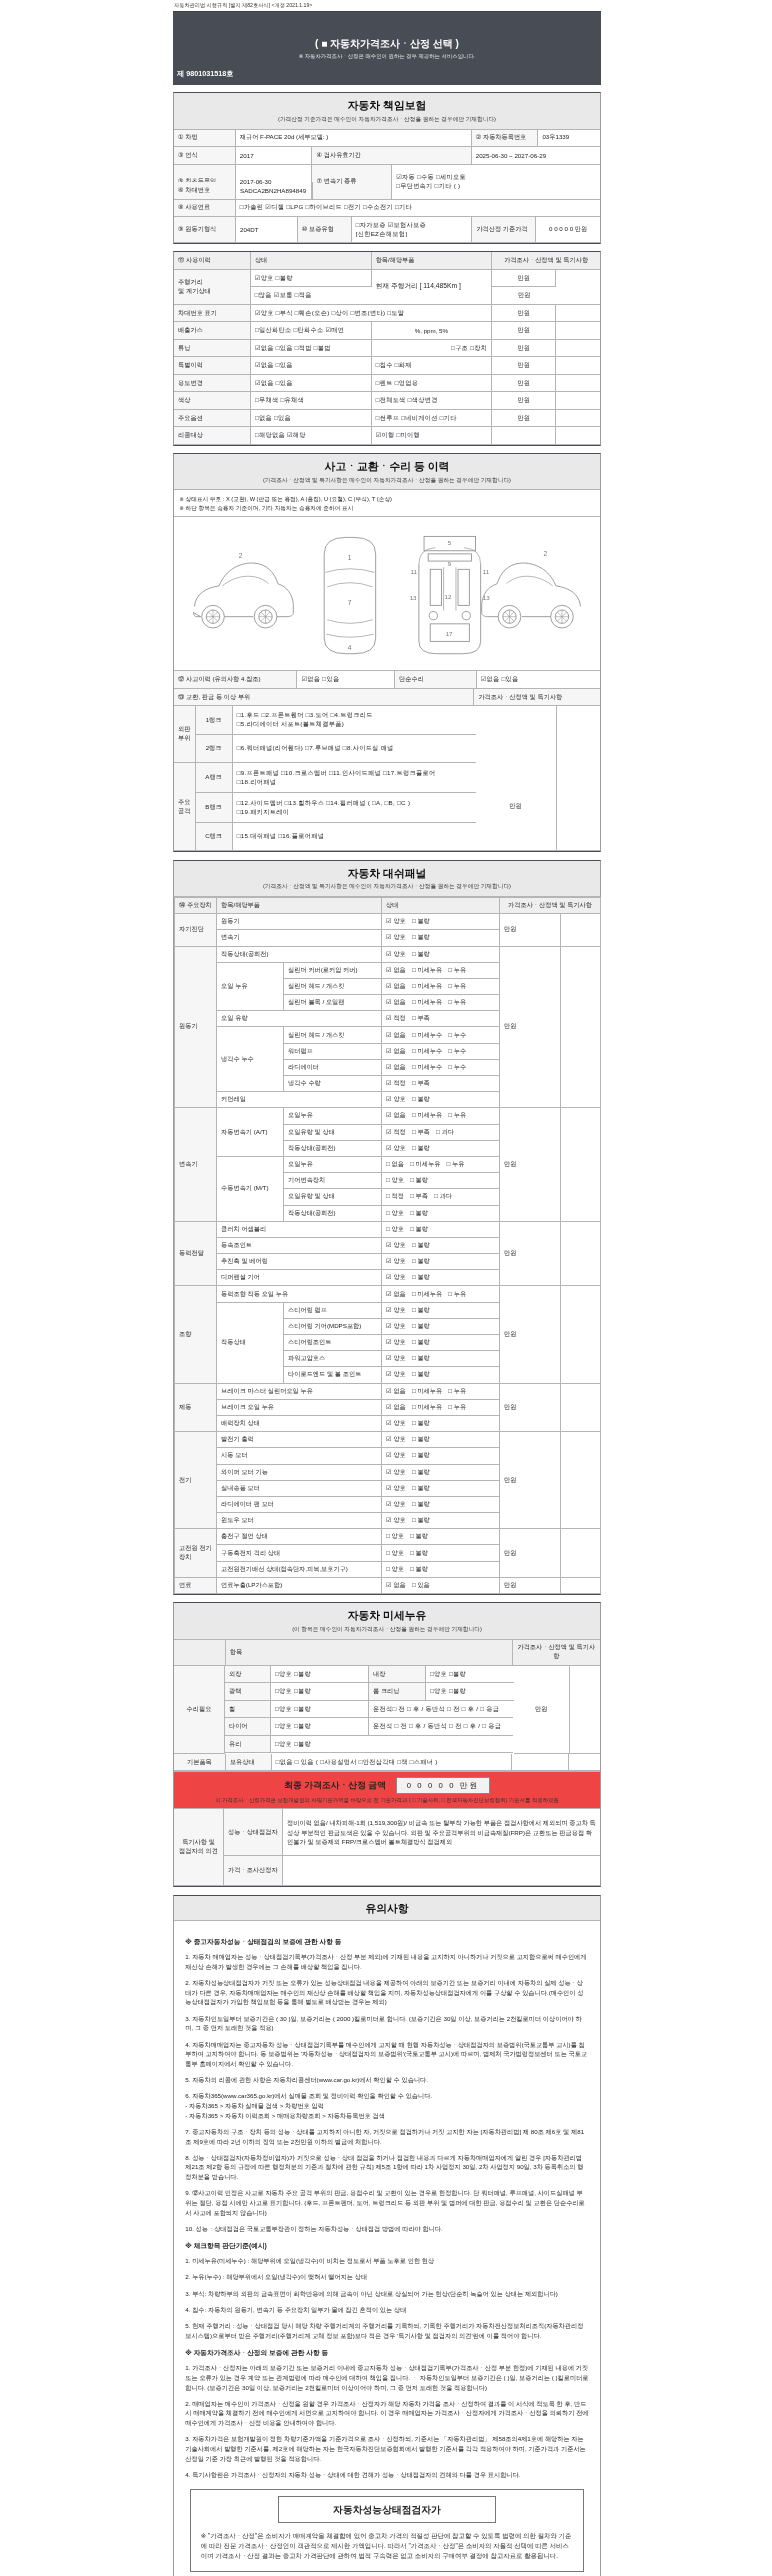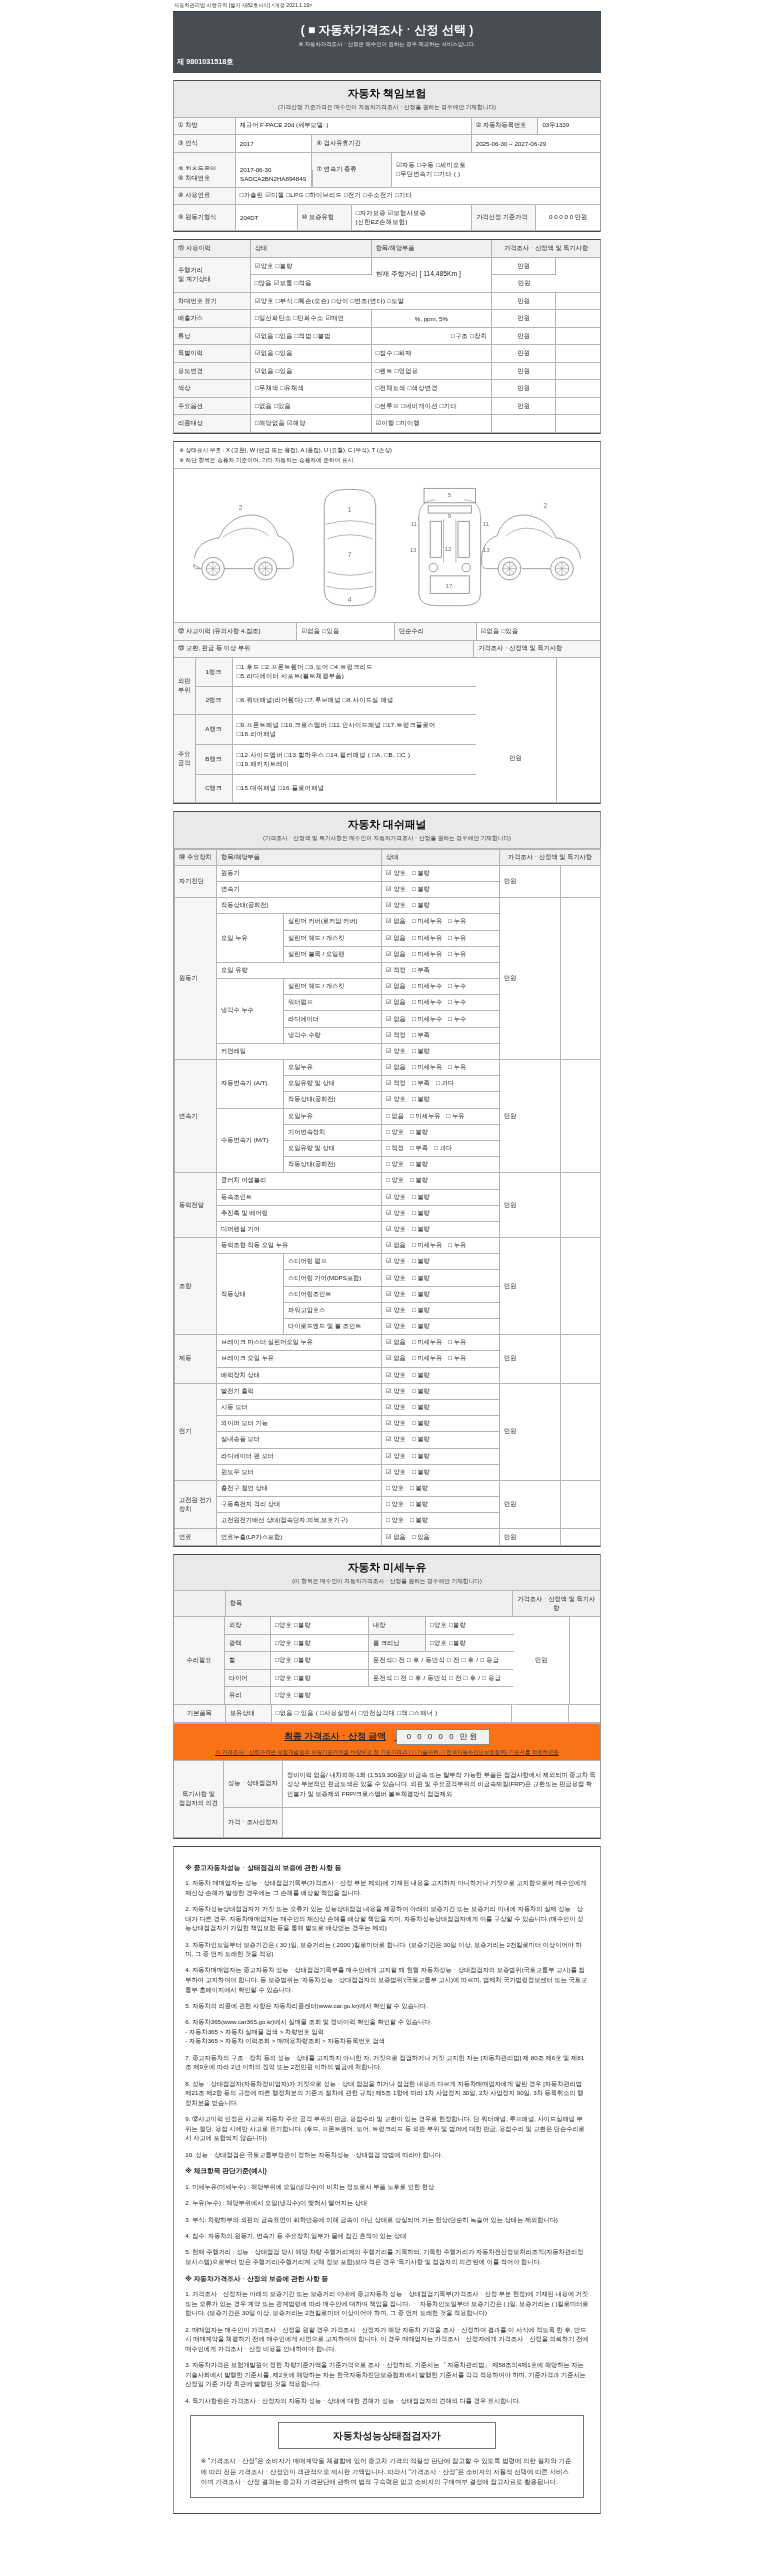--- a/index.html
+++ b/index.html
@@ -2,21 +2,21 @@
 <html style="font-size:8.2px"><head>
 <meta charset="utf-8">
 <style>
   html,body{margin:0;padding:0;background:#fff;}
   body{width:773px;font-family:"Liberation Sans","DejaVu Sans",sans-serif;color:#222;}
   .page{position:relative;width:773px;min-height:2576px;background:#fff;}
   .doc{position:absolute;left:173px;top:0;width:428px;}
   .formnote{font-size:5.2px;color:#333;padding:1.5px 1px 2.1px;border-bottom:1px solid #3c4148;}
   .titlebar{background:#474c55;color:#fff;text-align:center;padding:10.3px 5.2px 3.1px;}
   .titlebar h1{margin:0;font-size:15.5px;letter-spacing:1.5px;font-weight:bold;}
-  .titlebar .sub{font-size:12px;margin-top:0;font-weight:bold;}
+  .titlebar .sub{font-size:10px;margin-top:15px;font-weight:bold;}
   .titlebar .note{font-size:5.4px;color:#e3e3e3;margin-top:2.6px;}
   .docno{background:#474c55;color:#fff;font-weight:bold;font-size:7.2px;text-align:left;padding:5.2px 4.1px 6.2px;}
   .block{border:0.5px solid #9a9a9a;border-top:1.5px solid #474c55;border-bottom:1.5px solid #474c55;margin-top:7.2px;background:#fff;}
   .sechead{background:#e9e9e9;text-align:center;padding:6.2px 3.1px 4.6px;border-bottom:0.5px solid #b5b5b5;}
   .sechead h2{margin:0;font-size:10.8px;font-weight:bold;color:#111;}
   .sechead .ssub{font-size:5.7px;color:#333;margin-top:2.6px;}
   
   .frow{display:flex;align-items:stretch;}
   .fc{border-right:0.5px solid #b5b5b5;border-bottom:0.5px solid #b5b5b5;padding:3.6px 4.1px;box-sizing:border-box;font-size:6.2px;display:flex;align-items:center;min-height:17.5px;}
   .fc:last-child{border-right:none;}
@@ -25,21 +25,21 @@
   .ctr{justify-content:center;text-align:center;}
   .pre{white-space:pre-line;}
   .vert{writing-mode:initial;justify-content:center;text-align:center;word-break:keep-all;}
   .cbs{letter-spacing:0.3px;}
   table.grid{width:100%;border-collapse:collapse;table-layout:fixed;font-size:6.2px;}
   table.grid td,table.grid th{border:0.5px solid #b5b5b5;padding:3.1px 4.1px;text-align:left;vertical-align:middle;font-weight:normal;}
   table.grid th{background:#efefef;}
   .gname{ text-align:center;}
   .pricecell{text-align:center;}
   .opt{margin-right:6.2px;white-space:nowrap;}
-  .finalbar{background:#f97316;border-top:0.5px solid #b5b5b5;padding:5.2px 4.1px 4.1px;text-align:center;text-decoration:underline;}
+  .finalbar{background:#ef4444;border-top:0.5px solid #b5b5b5;padding:5.2px 4.1px 4.1px;text-align:center;}
   .finalbar .big{font-size:8.8px;font-weight:bold;margin-right:8.2px;}
   .finalbar .val{display:inline-block;border:0.5px solid #888;background:#f2f2f2;padding:2.1px 9.3px;font-size:7.7px;letter-spacing:2.1px;}
   .finalbar .fnote{font-size:5.4px;margin-top:3.6px;color:#333;}
   .noticebody{padding:8.2px 11.3px 11.3px;font-size:6.2px;line-height:1.55;color:#222;}
   .noticebody p{margin:0 0 6.7px;white-space:pre-line;}
   .noticebody .nt{font-weight:bold;font-size:6.7px;margin:7.2px 0 5.2px;}
   .pricebox{border:0.5px solid #777;margin:9.3px 5.2px 4.1px;padding:8.2px 9.3px 9.3px;position:relative;}
   .pricebox .pbt{border:0.5px solid #777;width:216px;margin:-2.1px auto 7.2px;text-align:center;font-size:9.8px;font-weight:bold;padding:5.2px 0;background:#fff;}
   .pricebox .pbx{font-size:6.4px;line-height:1.6;}
   .diagwrap{padding:7.2px 3.1px 5.2px;border-bottom:0.5px solid #b5b5b5;}
@@ -174,20 +174,24 @@
     <div class="frow">
       <div class="fc lab" style="width:77px">리콜대상</div>
       <div class="fc cbs" style="width:121px">□해당없음  ☑해당</div>
       <div class="fc cbs" style="width:121px">☑이행  □미이행</div>
       <div class="fc ctr" style="width:64px"></div>
       <div class="fc" style="width:44px"></div>
     </div>
   </div>
 
   <div class="block">
+    <div class="sechead">
+      <h2>사고ㆍ교환ㆍ수리 등 이력</h2>
+      <div class="ssub">(가격조사ㆍ산정액 및 특기사항은 매수인이 자동차가격조사ㆍ산정을 원하는 경우에만 기재합니다)</div>
+    </div>
     <div class="accnotes">
       <div>※ 상태표시 부호 : X (교환), W (판금 또는 용접), A (흠집), U (요철), C (부식), T (손상)</div>
       <div>※ 하단 항목은 승용차 기준이며, 기타 자동차는 승용차에 준하여 표시</div>
     </div>
     <div class="diagwrap">
       <svg width="421" height="139" viewBox="0 0 818 270">
         <g stroke="#8a8a8a" fill="none" stroke-width="1.6">
 
           <g transform="translate(28,40)">
             <path d="M6 120 C8 96 28 84 54 80 C66 48 96 34 122 36 C148 38 162 56 168 76 C186 82 196 96 198 116 L198 132 C198 138 192 140 186 140 L166 140"></path>
@@ -591,20 +595,23 @@
         </div>
         <div class="frow">
           <div class="fc lab" style="width:59px;min-height:30px">가격ㆍ조사산정자</div>
           <div class="fc" style="width:317px;min-height:30px"></div>
         </div>
       </div>
     </div>
   </div>
 
   <div class="block">
+    <div class="sechead">
+      <h2>유의사항</h2>
+    </div>
     <div class="noticebody">
       <div class="nt">※ 중고자동차성능ㆍ상태점검의 보증에 관한 사항 등</div>
       <p>1.  자동차 매매업자는 성능ㆍ상태점검기록부(가격조사ㆍ산정 부분 제외)에 기재된 내용을 고지하지 아니하거나 거짓으로 고지함으로써 매수인에게 재산상 손해가 발생한 경우에는 그 손해를 배상할 책임을 집니다.</p>
       <p>2.  자동차성능상태점검자가 거짓 또는 오류가 있는 성능상태점검 내용을 제공하여 아래의 보증기간 또는 보증거리 이내에 자동차의 실제 성능ㆍ상태가 다른 경우, 자동차매매업자는 매수인의 재산상 손해를 배상할 책임을 지며, 자동차성능상태점검자에게 이를 구상할 수 있습니다.(매수인이 성능상태점검자가 가입한 책임보험 등을 통해 별도로 배상받는 경우는 제외)</p>
       <p>3.  자동차인도일부터 보증기간은 ( 30 )일, 보증거리는 ( 2000 )킬로미터로 합니다. (보증기간은 30일 이상, 보증거리는 2천킬로미터 이상이어야 하며, 그 중 먼저 도래한 것을 적용)</p>
       <p>4.  자동차매매업자는 중고자동차 성능ㆍ상태점검기록부를 매수인에게 고지할 때 현행 자동차성능ㆍ상태점검자의 보증범위(국토교통부 고시)를 첨부하여 고지하여야 합니다. 동 보증범위는 '자동차성능ㆍ상태점검자의 보증범위'(국토교통부 고시)에 따르며, 법제처 국가법령정보센터 또는 국토교통부 홈페이지에서 확인할 수 있습니다.</p>
       <p>5.  자동차의 리콜에 관한 사항은 자동차리콜센터(www.car.go.kr)에서 확인할 수 있습니다.</p>
       <p>6.  자동차365(www.car365.go.kr)에서 실매물 조회 및 정비이력 확인을 확인할 수 있습니다.
       - 자동차365 &gt; 자동차 실매물 검색 &gt; 차량번호 입력
       - 자동차365 &gt; 자동차 이력조회 &gt; 매매용차량조회 &gt; 자동차등록번호 검색</p>

